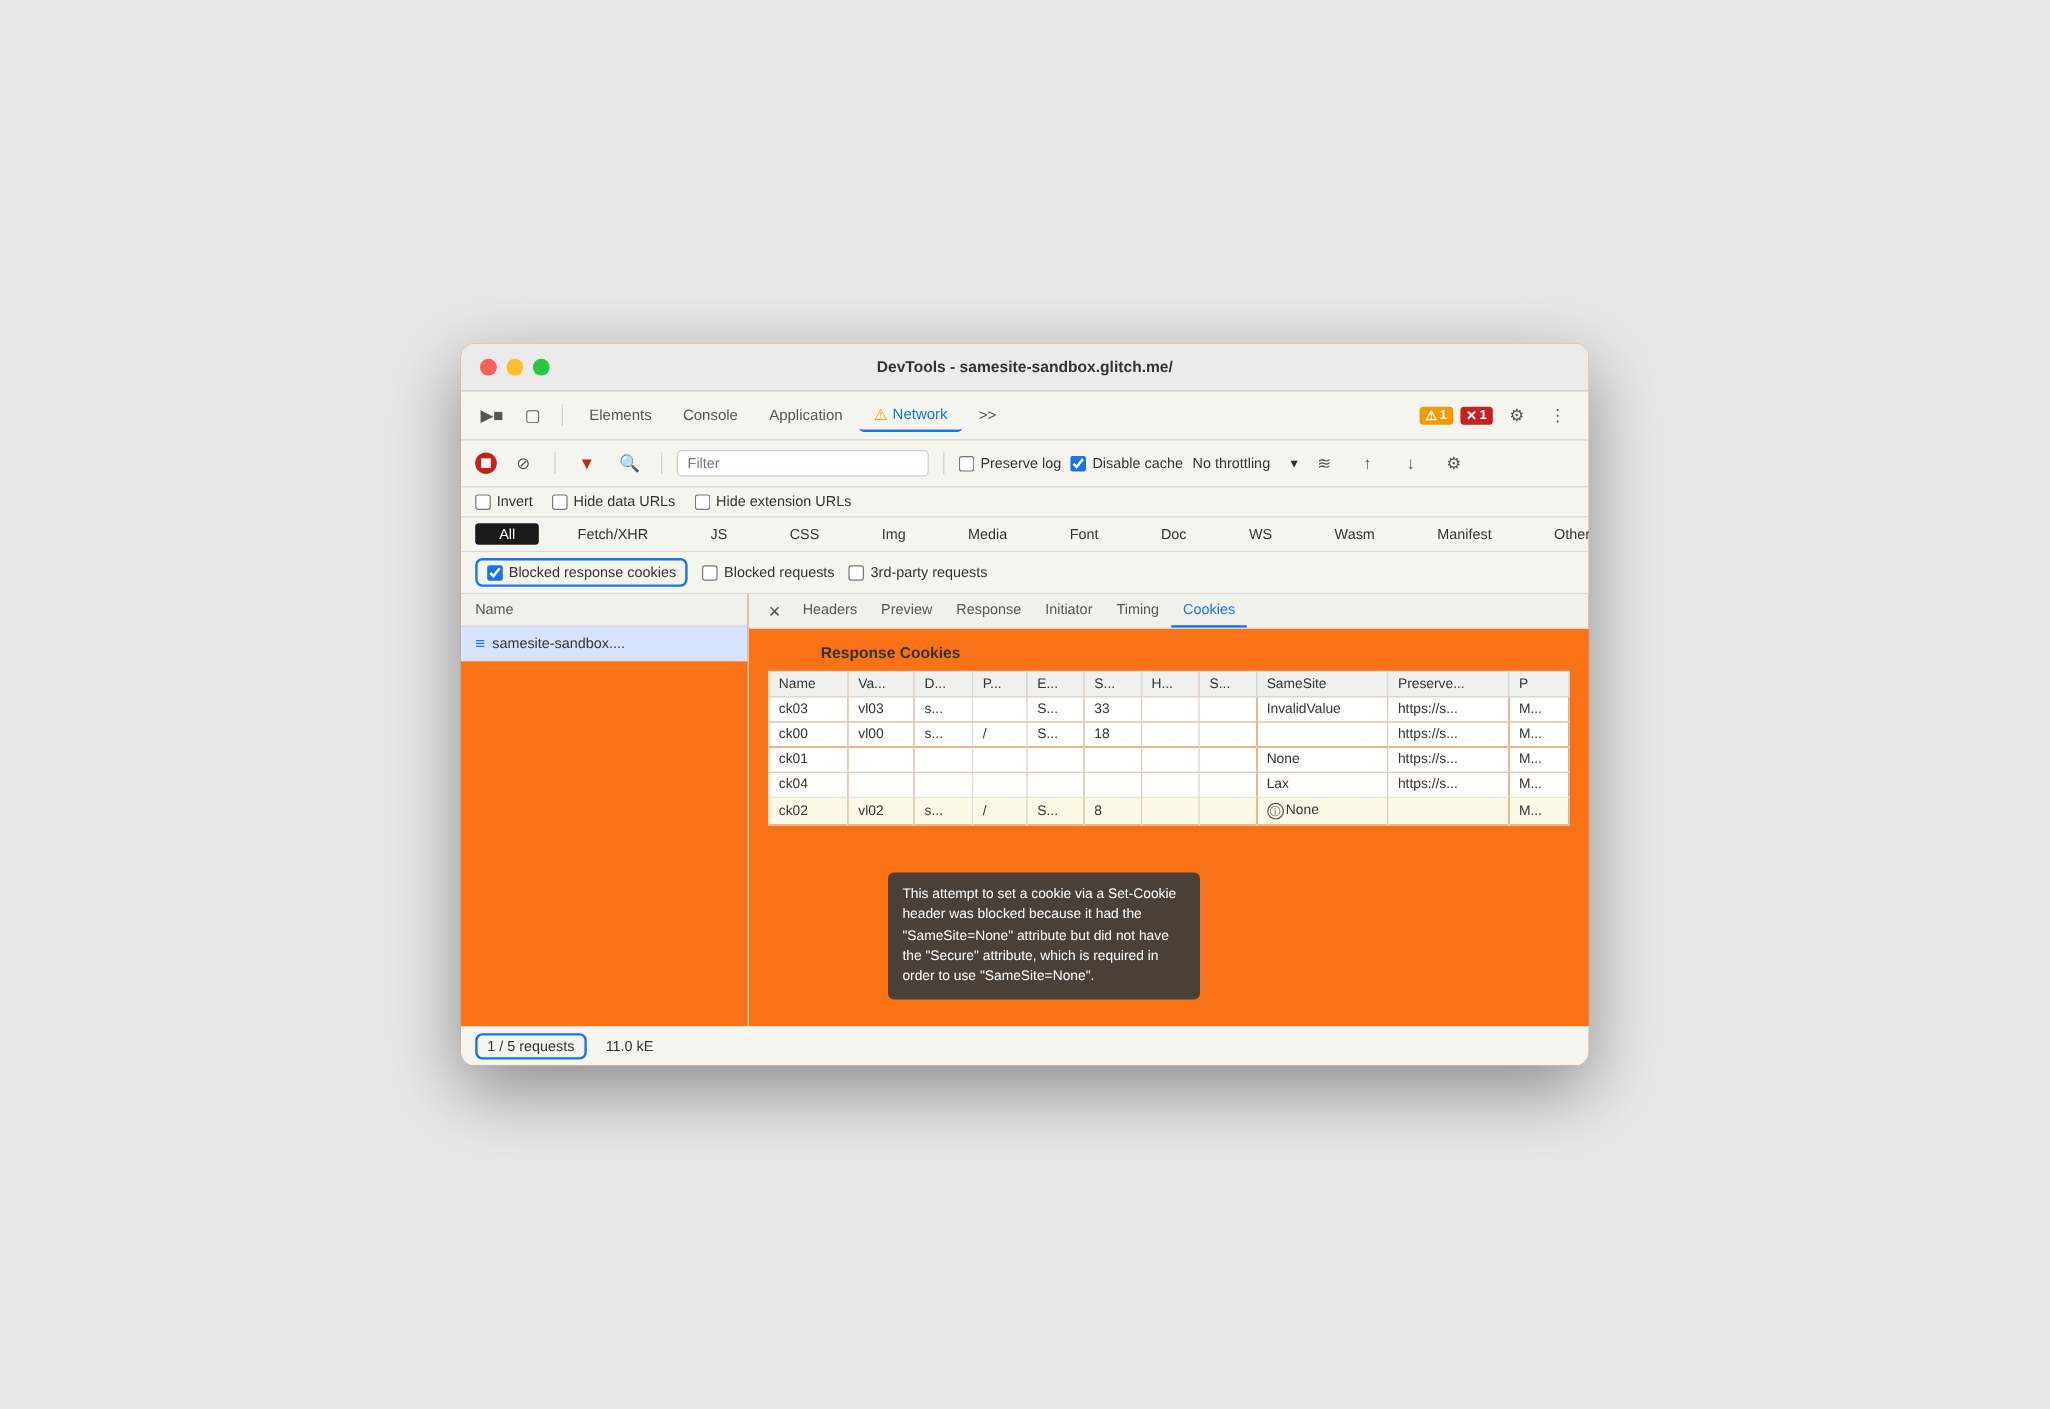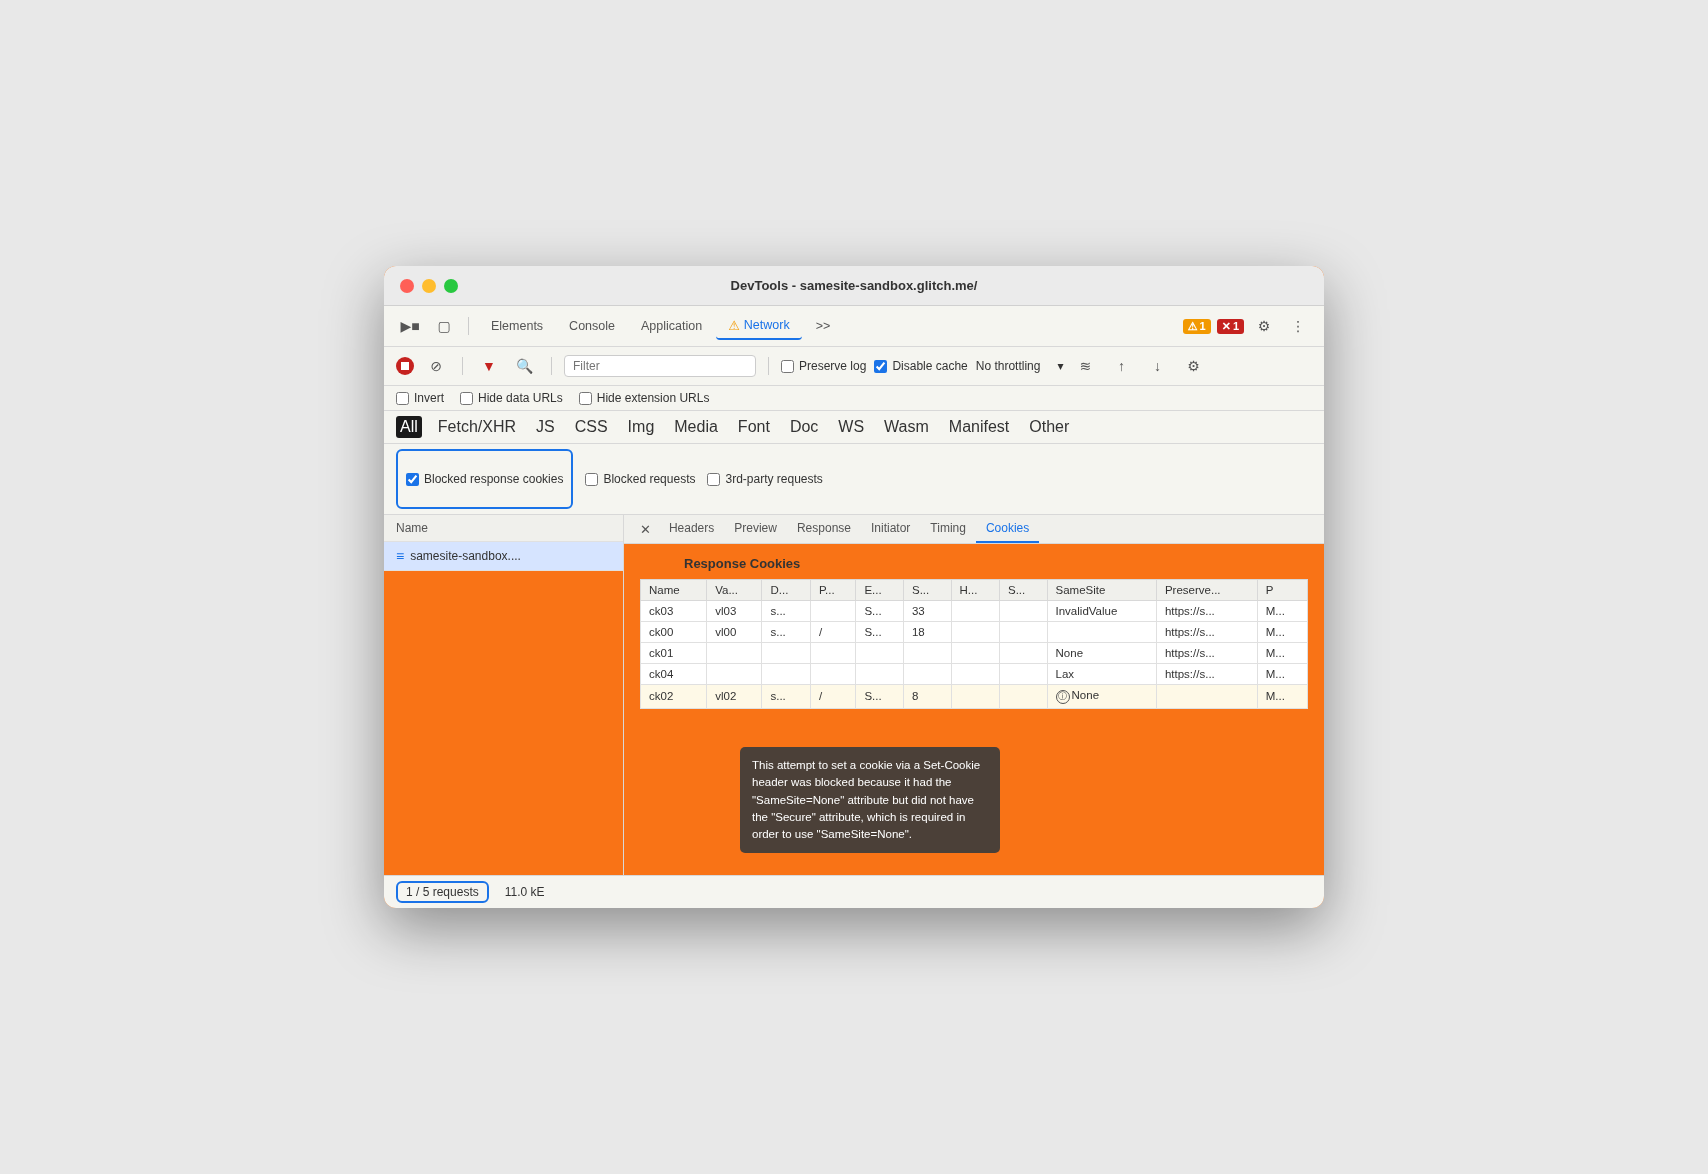--- a/index.html
+++ b/index.html
@@ -129,21 +129,21 @@
       width: 8px;
       height: 8px;
       background: white;
     }
     .filter-input {
       background: white;
       border: 1px solid #ccc;
       border-radius: 4px;
       padding: 3px 8px;
       font-size: 12px;
-      width: 192px;
+      width: 210px;
       color: #999;
     }
     .filter-bar {
       background: #f5f5f0;
       border-bottom: 1px solid #d8d8d8;
       padding: 5px 12px;
       display: flex;
       align-items: center;
       gap: 16px;
     }
@@ -157,24 +157,24 @@
     }
     .type-bar {
       background: #f5f5f0;
       border-bottom: 1px solid #d8d8d8;
       padding: 5px 12px;
       display: flex;
       align-items: center;
       gap: 12px;
     }
     .type-item {
-      font-size: 16px;
-      color: #333;
-      cursor: pointer;
-      padding: 2px 4px;
+      font-size: 12px;
+      color: #333;
+      cursor: pointer;
+      padding: 2px 20px;
     }
     .type-item.active {
       background: #1a1a1a;
       color: white;
       border-radius: 3px;
     }
     .filter-row2 {
       background: #f5f5f0;
       border-bottom: 1px solid #d8d8d8;
       padding: 5px 12px;
@@ -183,21 +183,21 @@
       gap: 12px;
     }
     .blocked-filter {
       display: flex;
       align-items: center;
       gap: 5px;
       font-size: 12px;
       color: #333;
       border: 2px solid #1a73e8;
       border-radius: 6px;
-      padding: 21px 8px;
+      padding: 3px 8px;
       cursor: pointer;
     }
     .content-area {
       display: flex;
       height: 360px;
     }
     .left-pane {
       width: 240px;
       border-right: 1px solid #d8d8d8;
       overflow-y: auto;

